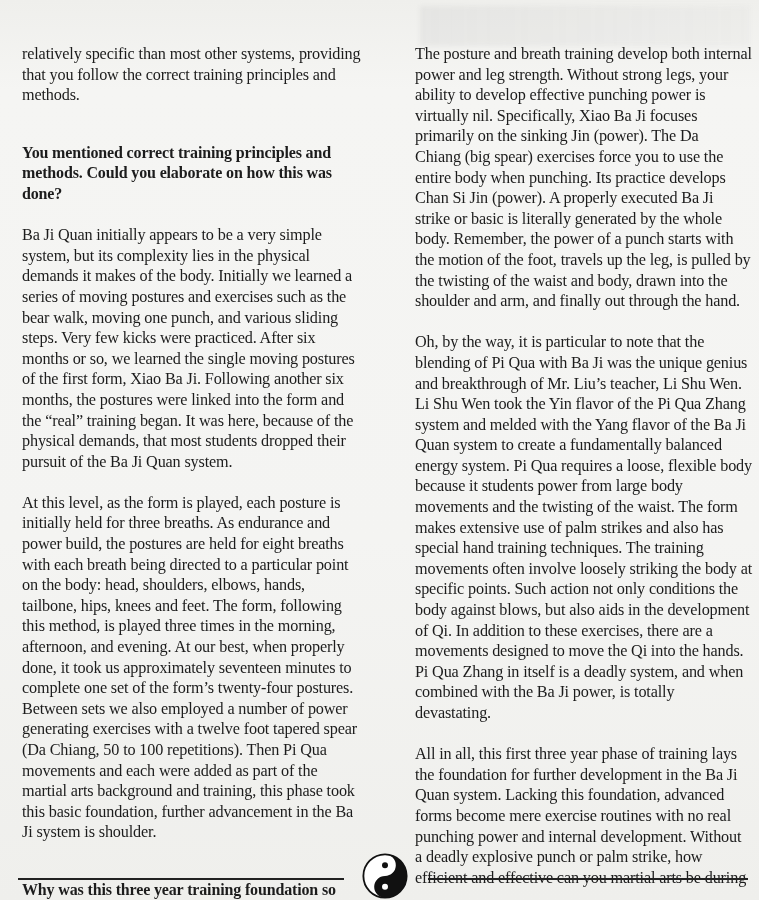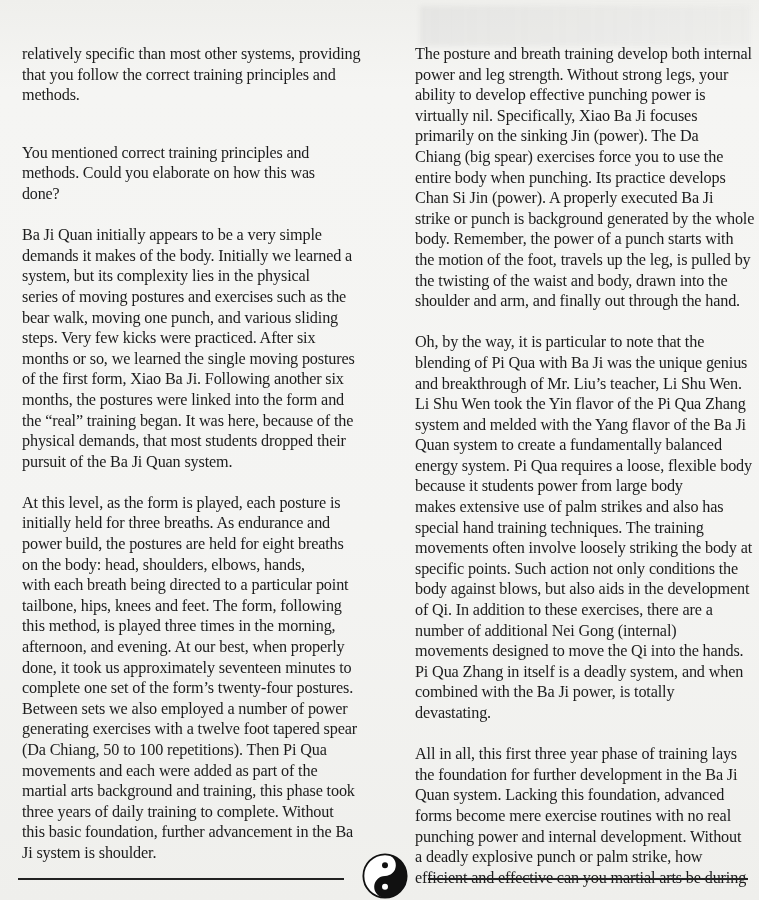--- a/index.html
+++ b/index.html
@@ -21,21 +21,21 @@
   }
   .col {
     position: absolute; top: 44px;
     font-size: 16.2px; line-height: 20.6px;
     letter-spacing: -0.15px;
   }
   .col-left { left: 22px; width: 345px; }
   .col-right { left: 415px; width: 345px; }
   .line { display: block; white-space: nowrap; height: 20.6px; }
   .para { margin-bottom: 20.6px; }
-  .q { font-weight: normal; font-size: 16px; margin-top: 37px; }
+  .q { font-weight: bold; font-size: 16px; margin-top: 37px; }
   .footer-rule {
     position: absolute; top: 878px; height: 1.5px; background: #222;
   }
   .rule-left { left: 18px; width: 326px; }
   .rule-right { left: 428px; width: 320px; }
   .yinyang {
     position: absolute; left: 362px; top: 853px; width: 46px; height: 46px;
   }
 </style>
 </head>
@@ -50,88 +50,87 @@
       <span class="line">that you follow the correct training principles and</span>
       <span class="line">methods.</span>
     </div>
     <div class="para q">
       <span class="line">You mentioned correct training principles and</span>
       <span class="line">methods.  Could you elaborate on how this was</span>
       <span class="line">done?</span>
     </div>
     <div class="para">
       <span class="line">Ba Ji Quan initially appears to be a very simple</span>
+      <span class="line">system, but its complexity lies in the physical</span>
       <span class="line">demands it makes of the body.  Initially we learned a</span>
-      <span class="line">system, but its complexity lies in the physical</span>
       <span class="line">series of moving postures and exercises such as the</span>
       <span class="line">bear walk, moving one punch, and various sliding</span>
       <span class="line">steps.  Very few kicks were practiced.  After six</span>
       <span class="line">months or so, we learned the single moving postures</span>
       <span class="line">of the first form, Xiao Ba Ji.  Following another six</span>
       <span class="line">months, the postures were linked into the form and</span>
       <span class="line">the “real” training began.  It was here, because of the</span>
       <span class="line">physical demands, that most students dropped their</span>
       <span class="line">pursuit of the Ba Ji Quan system.</span>
     </div>
     <div class="para">
       <span class="line">At this level, as the form is played, each posture is</span>
       <span class="line">initially held for three breaths.  As endurance and</span>
       <span class="line">power build, the postures are held for eight breaths</span>
+      <span class="line">with each breath being directed to a particular point</span>
       <span class="line">on the body: head, shoulders, elbows, hands,</span>
-      <span class="line">with each breath being directed to a particular point</span>
       <span class="line">tailbone, hips, knees and feet.  The form, following</span>
       <span class="line">this method, is played three times in the morning,</span>
       <span class="line">afternoon, and evening.  At our best, when properly</span>
       <span class="line">done, it took us approximately seventeen minutes to</span>
       <span class="line">complete one set of the form’s twenty-four postures.</span>
       <span class="line">Between sets we also employed a number of power</span>
       <span class="line">generating exercises with a twelve foot tapered spear</span>
       <span class="line">(Da Chiang, 50 to 100 repetitions).  Then Pi Qua</span>
       <span class="line">movements and each were added as part of the</span>
       <span class="line">martial arts background and training, this phase took</span>
-      <span class="line">three years of daily training to complete.  Without</span>
       <span class="line">this basic foundation, further advancement in the Ba</span>
       <span class="line">Ji system is shoulder.</span>
     </div>
     <div class="para q">
       <span class="line">Why was this three year training foundation so</span>
     </div>
   </div>
 <div class="col col-right" id="col-right">
     <div class="para">
       <span class="line">The posture and breath training develop both internal</span>
       <span class="line">power and leg strength.  Without strong legs, your</span>
       <span class="line">ability to develop effective punching power is</span>
       <span class="line">virtually nil.  Specifically, Xiao Ba Ji focuses</span>
       <span class="line">primarily on the sinking Jin (power).  The Da</span>
       <span class="line">Chiang (big spear) exercises force you to use the</span>
       <span class="line">entire body when punching. Its practice develops</span>
       <span class="line">Chan Si Jin (power).  A properly executed Ba Ji</span>
-      <span class="line">strike or punch is background generated by the whole</span>
+      <span class="line">strike or basic is literally generated by the whole</span>
       <span class="line">body.  Remember, the power of a punch starts with</span>
       <span class="line">the motion of the foot, travels up the leg, is pulled by</span>
       <span class="line">the twisting of the waist and body, drawn into the</span>
       <span class="line">shoulder and arm, and finally out through the hand.</span>
     </div>
     <div class="para">
       <span class="line">Oh, by the way, it is particular to note that the</span>
       <span class="line">blending of Pi Qua with Ba Ji was the unique genius</span>
       <span class="line">and breakthrough of Mr. Liu’s teacher, Li Shu Wen.</span>
       <span class="line">Li Shu Wen took the Yin flavor of the Pi Qua Zhang</span>
       <span class="line">system and melded with the Yang flavor of the Ba Ji</span>
       <span class="line">Quan system to create a fundamentally balanced</span>
       <span class="line">energy system. Pi Qua requires a loose, flexible body</span>
       <span class="line">because it students power from large body</span>
+      <span class="line">movements and the twisting of the waist.  The form</span>
       <span class="line">makes extensive use of palm strikes and also has</span>
       <span class="line">special hand training techniques.  The training</span>
       <span class="line">movements often involve loosely striking the body at</span>
       <span class="line">specific points.  Such action not only conditions the</span>
       <span class="line">body against blows, but also aids in the development</span>
       <span class="line">of Qi.  In addition to these exercises, there are a</span>
-      <span class="line">number of additional Nei Gong (internal)</span>
       <span class="line">movements designed to move the Qi into the hands.</span>
       <span class="line">Pi Qua Zhang in itself is a deadly system, and when</span>
       <span class="line">combined with the Ba Ji power, is totally</span>
       <span class="line">devastating.</span>
     </div>
     <div class="para">
       <span class="line">All in all, this first three year phase of training lays</span>
       <span class="line">the foundation for further development in the Ba Ji</span>
       <span class="line">Quan system.  Lacking this foundation, advanced</span>
       <span class="line">forms become mere exercise routines with no real</span>

